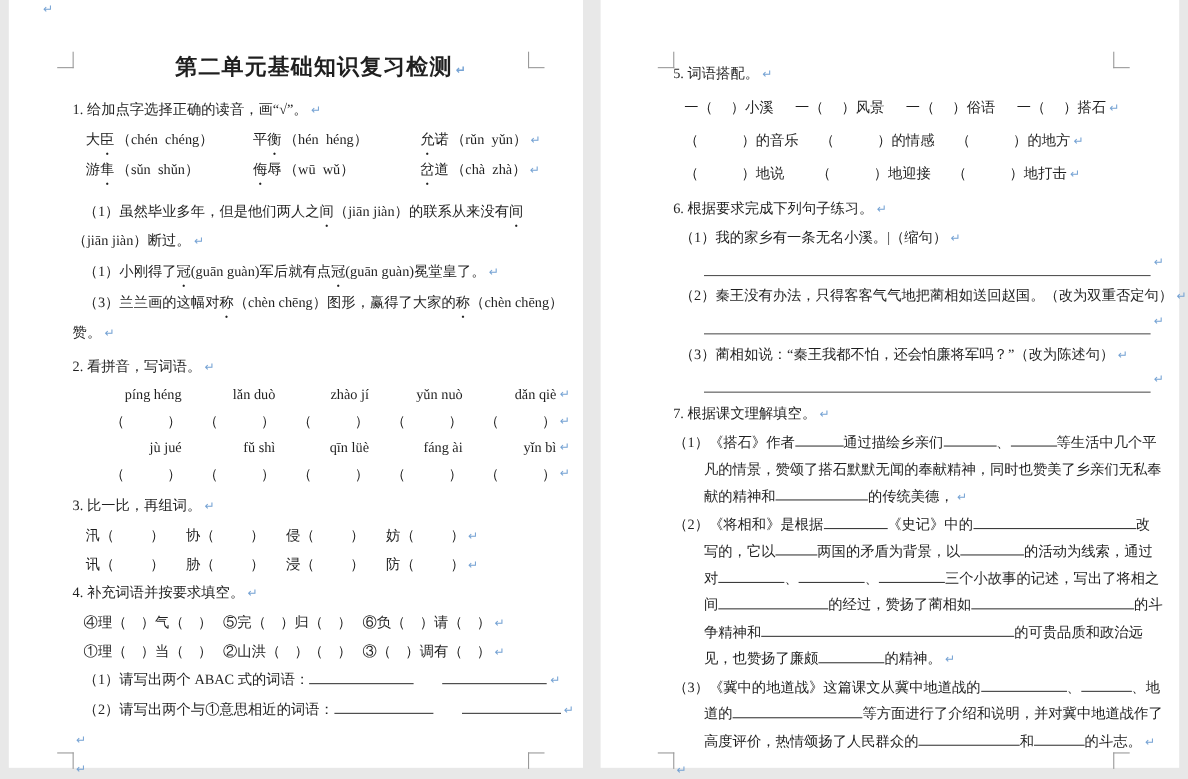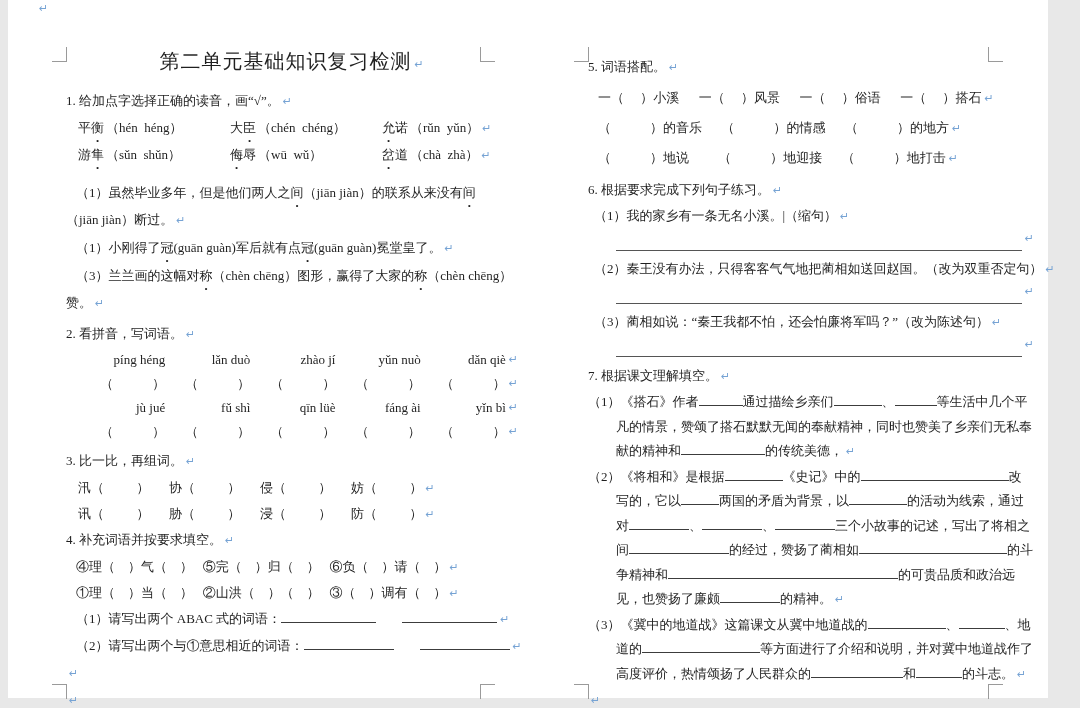--- a/index.html
+++ b/index.html
@@ -1,30 +1,30 @@
 <!DOCTYPE html>
 <html><head>
 <meta charset="utf-8">
 <style>
   html,body{margin:0;padding:0;background:#e8e8e8;}
   .canvas{position:relative;width:1080px;height:708px;background:#e8e8e8;overflow:hidden;
           font-family:"Liberation Serif","DejaVu Serif",serif;color:#1f1f1f;}
   .page{position:absolute;top:0;height:698px;background:#ffffff;}
   .page-left{left:8px;width:522px;}
-  .page-right{left:522px;width:526px;}
+  .page-right{left:546px;width:526px;}
   
   .crop{position:absolute;width:14px;height:14px;border:0 solid #9a9a9a;}
   .crop.tl{border-right-width:1px;border-bottom-width:1px;}
   .crop.tr{border-left-width:1px;border-bottom-width:1px;}
   .crop.bl{border-right-width:1px;border-top-width:1px;}
   .crop.br{border-left-width:1px;border-top-width:1px;}
   .content{font-size:13px;line-height:25px;}
   .content-l{padding:46px 12px 0 58px;}
   .content-r{padding:54px 14px 0 66px;}
-  .title{font-size:20px;font-weight:normal;text-align:center;letter-spacing:1px;margin:0 0 8px 0;line-height:30px;}
+  .title{font-size:20px;font-weight:bold;text-align:center;letter-spacing:1px;margin:0 0 8px 0;line-height:30px;}
   .qh{line-height:26px;}
   .words{display:flex;line-height:26px;padding-left:12px;}
   .w{width:152px;white-space:nowrap;}
   .w:last-of-type{width:auto;}
   .py{margin-left:2px;}
   .sents{margin-top:10px;}
   .sent{margin:0;line-height:27px;text-indent:10px;}
   .sent .seg{text-indent:0;}
   
   .du{position:relative;display:inline-block;}
@@ -56,22 +56,22 @@
     <div class="crop tr" style="left:472px;top:47px;"></div>
     <div class="crop bl" style="left:44px;top:684px;"></div>
     <div class="crop br" style="left:472px;top:684px;"></div>
     <span class="pmark pm-abs">↵</span>
 
     <div class="content content-l">
       <h1 class="title"><span>第二单元基础知识复习检测</span><span class="pmark">↵</span></h1>
 
       <div class="qh"><span>1. 给加点字选择正确的读音，画“√”。</span><span class="pmark">↵</span></div>
       <div class="words">
+        <span class="w"><span>大</span><span class="du">臣</span><span></span><span class="py">（chén&nbsp;&nbsp;chéng）</span></span>
         <span class="w"><span>平</span><span class="du">衡</span><span></span><span class="py">（hén&nbsp;&nbsp;héng）</span></span>
-        <span class="w"><span>大</span><span class="du">臣</span><span></span><span class="py">（chén&nbsp;&nbsp;chéng）</span></span>
         <span class="w"><span></span><span class="du">允</span><span>诺</span><span class="py">（rǔn&nbsp;&nbsp;yǔn）</span><span class="pmark">↵</span></span>
       </div>
       <div class="words">
         <span class="w"><span>游</span><span class="du">隼</span><span></span><span class="py">（sǔn&nbsp;&nbsp;shǔn）</span></span>
         <span class="w"><span></span><span class="du">侮</span><span>辱</span><span class="py">（wū&nbsp;&nbsp;wǔ）</span></span>
         <span class="w"><span></span><span class="du">岔</span><span>道</span><span class="py">（chà&nbsp;&nbsp;zhà）</span><span class="pmark">↵</span></span>
       </div>
       <div class="sents">
         <p class="sent"><span class="seg"><span>（1）虽然毕业多年，但是他们两人之</span><span class="du">间</span><span>（jiān&nbsp;jiàn）的联系从来没有</span><span class="du">间</span><span>（jiān&nbsp;jiàn）断过。</span></span><span class="pmark">↵</span></p>
         <p class="sent"><span class="seg"><span>（1）小刚得了</span><span class="du">冠</span><span>(guān&nbsp;guàn)军后就有点</span><span class="du">冠</span><span>(guān&nbsp;guàn)冕堂皇了。</span></span><span class="pmark">↵</span></p>

